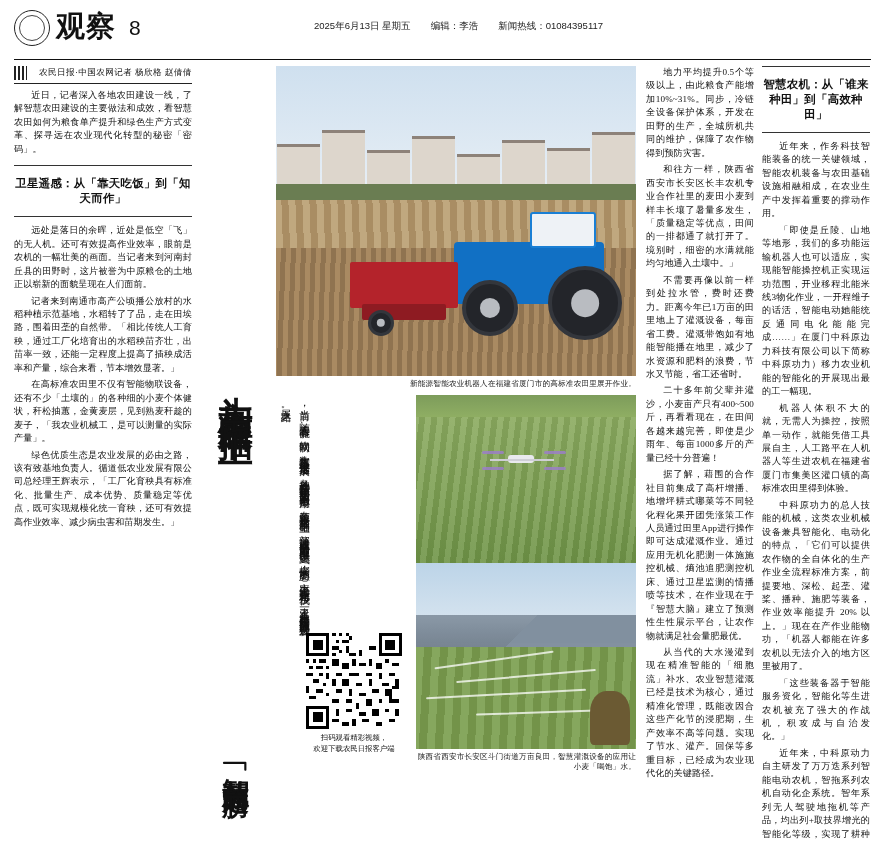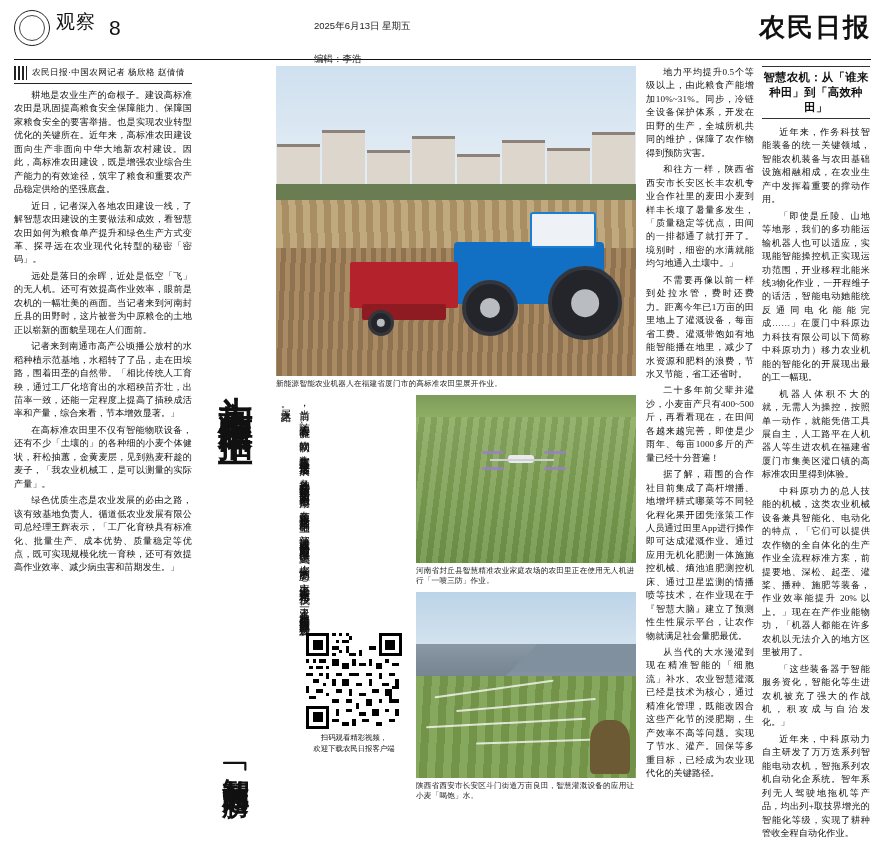--- a/index.html
+++ b/index.html
@@ -29,42 +29,41 @@
     border-radius: 50%;
     position: relative;
     margin-top: 2px;
   }
   .seal::after {
     content: "";
     position: absolute; left: 4px; top: 4px; right: 4px; bottom: 4px;
     border: 0.8px solid #444; border-radius: 50%;
   }
   .mh-section {
-    font-size: 19px;
-    font-weight: normal;
+    font-size: 29px;
+    font-weight: bold;
     letter-spacing: 1px;
     line-height: 1;
     margin-top: 4px;
     font-family: "Liberation Serif", serif;
   }
   .mh-pageno {
     font-size: 21px;
     margin-left: 7px;
     margin-top: 8px;
     font-family: "Liberation Sans", sans-serif;
   }
   .mh-center {
     position: absolute;
     left: 300px; top: 12px;
     font-size: 9.5px;
     color: #222;
     display: flex; gap: 20px;
     font-family: "Liberation Sans", sans-serif;
     white-space: nowrap;
-    flex-direction: column;
   }
   .mh-right {
     position: absolute; right: 0; top: 2px;
     font-size: 26px;
     font-weight: bold;
     letter-spacing: 2px;
     font-family: "Liberation Serif", serif;
   }
 
   
@@ -73,21 +72,21 @@
     margin: 6px 14px 0 14px;
     height: 770px;
   }
 
   
   .col-left {
     position: absolute; left: 0; top: 0;
     width: 178px; height: 100%;
   }
   .byline-rule {
-    display: flex; align-items: center; gap: 5px;
+    display: flex; align-items: center; gap: 12px;
     border-bottom: 0.8px solid #222;
     padding-bottom: 3px;
     margin-bottom: 5px;
   }
   .byline-bars {
     width: 13px; height: 14px;
     background: repeating-linear-gradient(90deg, #222 0 2px, #fff 2px 4px);
     flex: none;
   }
   .byline-txt {
@@ -107,21 +106,21 @@
   .subhead {
     font-size: 11.4px;
     font-weight: bold;
     text-align: center;
     margin: 9px 0 7px 0;
     letter-spacing: 0.3px;
   }
   .subhead-line {
     border-top: 0.8px solid #333;
     border-bottom: 0.8px solid #333;
-    padding: 3px 0;
+    padding: 10px 0;
   }
 
   
   .col-headline {
     position: absolute; left: 186px; top: 0;
     width: 70px; height: 100%;
     text-align: center;
   }
   .vtitle {
     writing-mode: vertical-rl;
@@ -150,21 +149,21 @@
     position: absolute; left: 262px; top: 0;
     width: 360px; height: 100%;
   }
   .photo {
     width: 100%;
     position: relative;
     overflow: hidden;
   }
   .caption {
     font-size: 7.6px;
-    text-align: left;
+    text-align: right;
     color: #222;
     margin: 3px 0 6px 0;
     letter-spacing: 0.2px;
   }
   .center-split {
     display: flex;
     gap: 8px;
     margin-top: 6px;
   }
   .lead-box {
@@ -245,32 +244,31 @@
     <div class="mh-left">
       <div class="seal"></div>
       <div class="mh-section">观察</div>
       <div class="mh-pageno">8</div>
     </div>
     <div class="mh-center">
       <span>2025年6月13日  星期五</span>
       <span>编辑：李浩</span>
       <span>新闻热线：01084395117</span>
     </div>
-    <div class="mh-right">农民日报</div>
   </div>
 
   <div class="content">
 
     <div class="col-left">
       <div class="byline-rule">
         <div class="byline-bars"></div>
         <div class="byline-txt">农民日报·中国农网记者  杨欣格  赵倩倩</div>
       </div>
-      <p class="ptext">耕地是农业生产的命根子。建设高标准农田是巩固提高粮食安全保障能力、保障国家粮食安全的要害举措。也是实现农业转型优化的关键所在。近年来，高标准农田建设面向生产非面向中华大地新农村建设。因此，高标准农田建设，既是增强农业综合生产能力的有效途径，筑牢了粮食和重要农产品稳定供给的坚强底盘。</p>
       <p class="ptext">近日，记者深入各地农田建设一线，了解智慧农田建设的主要做法和成效，看智慧农田如何为粮食单产提升和绿色生产方式变革、探寻远在农业现代化转型的秘密「密码」。</p>
+      <div class="subhead subhead-line">卫星遥感：从「靠天吃饭」到「知天而作」</div>
       <p class="ptext">远处是落日的余晖，近处是低空「飞」的无人机。还可有效提高作业效率，眼前是农机的一幅壮美的画面。当记者来到河南封丘县的田野时，这片被誉为中原粮仓的土地正以崭新的面貌呈现在人们面前。</p>
       <p class="ptext">记者来到南通市高产公顷播公放村的水稻种植示范基地，水稻转了了品，走在田埃路，围着田垄的自然带。「相比传统人工育秧，通过工厂化培育出的水稻秧苗齐壮，出苗率一致，还能一定程度上提高了插秧成活率和产量，综合来看，节本增效显著。」</p>
       <p class="ptext">在高标准农田里不仅有智能物联设备，还有不少「土壤的」的各种细的小麦个体健状，秆松抽蕙，金黄麦层，见到熟麦秆趁的麦子，「我农业机械工，是可以测量的实际产量」。</p>
       <p class="ptext">绿色优质生态是农业发展的必由之路，该有致基地负责人。循道低农业发展有限公司总经理王辉表示，「工厂化育秧具有标准化、批量生产、成本优势、质量稳定等优点，既可实现规模化统一育秧，还可有效提高作业效率、减少病虫害和苗期发生。」</p>
     </div>
 
     <div class="col-headline">
       <div class="vtitle">为高标准农田插上</div>
       <div class="vsub">「智慧的翅膀」</div>
     </div>
@@ -409,21 +407,20 @@
           <div class="photo ph-drone" style="height:168px;">
             <div class="crop-rows"></div>
             <div class="drone-body" style="left:92px; top:60px;"></div>
             <div class="drone-arm" style="left:74px; top:64px; width:64px;"></div>
             <div class="prop" style="left:66px; top:56px;"></div>
             <div class="prop" style="left:128px; top:56px;"></div>
             <div class="prop" style="left:66px; top:72px;"></div>
             <div class="prop" style="left:128px; top:72px;"></div>
             <div style="position:absolute; left:0; top:0; width:100%; height:22px; background:linear-gradient(#7d9c5b,#8fae63);"></div>
           </div>
-          <div class="caption">河南省封丘县智慧精准农业家庭农场的农田里正在使用无人机进行「一喷三防」作业。</div>
 
           <div class="photo ph-irrig" style="height:186px;">
             <div class="sky" style="height:80px; background:linear-gradient(#bcd4e8,#dfe9f1);"></div>
             <div style="position:absolute; left:0; top:52px; width:100%; height:34px;
                         background:
                           linear-gradient(135deg, transparent 48%, #7d8c9b 48%) ,
                           linear-gradient(#8795a3,#6f7d8b);
                         opacity:.95;"></div>
             <div style="position:absolute; left:0; top:84px; width:100%; height:102px;
                         background:repeating-linear-gradient(93deg,#86a75e 0 8px,#739349 8px 16px);"></div>

